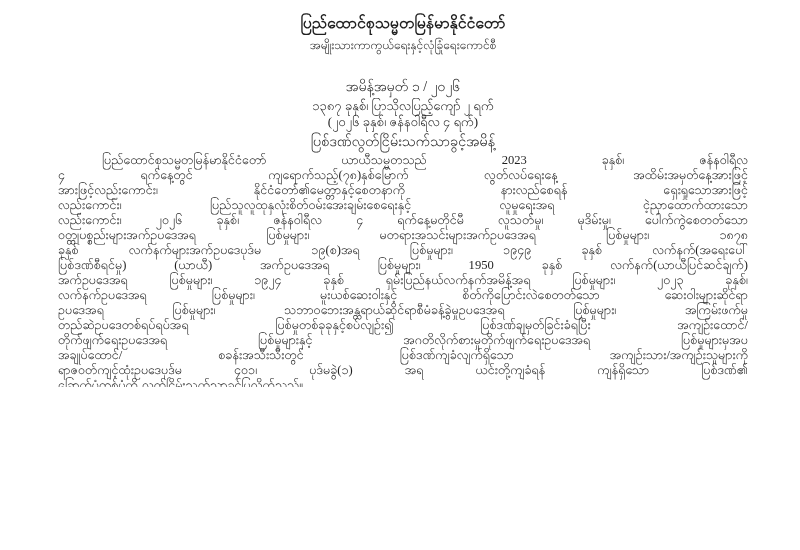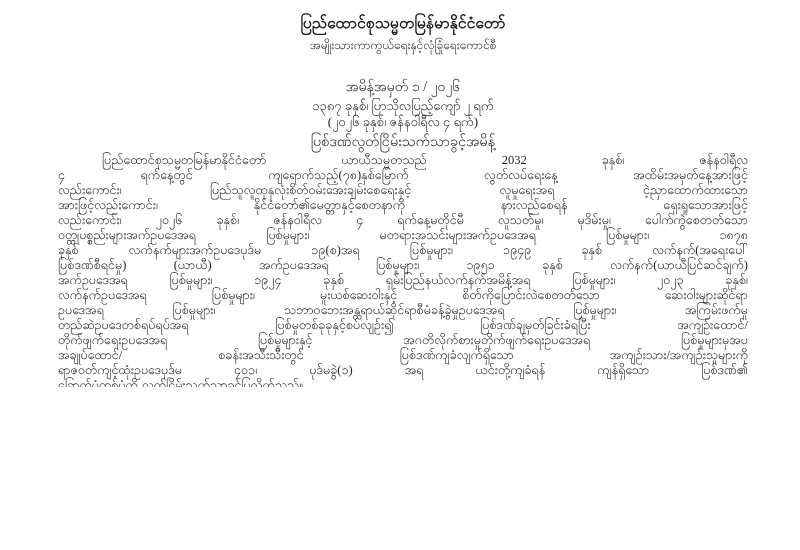--- a/index.html
+++ b/index.html
@@ -90,28 +90,28 @@
   <div class="header">
     <div class="h-state">ပြည်ထောင်စုသမ္မတမြန်မာနိုင်ငံတော်</div>
     <div class="h-council">အမျိုးသားကာကွယ်ရေးနှင့်လုံခြုံရေးကောင်စီ</div>
     <div class="h-order">အမိန့်အမှတ် ၁ / ၂၀၂၆</div>
     <div class="h-date">၁၃၈၇ ခုနှစ်၊ ပြာသိုလပြည့်ကျော် ၂ ရက်</div>
     <div class="h-date">(၂၀၂၆ ခုနှစ်၊ ဇန်နဝါရီလ ၄ ရက်)</div>
     <div class="h-title">ပြစ်ဒဏ်လွတ်ငြိမ်းသက်သာခွင့်အမိန့်</div>
   </div>
 
   <div class="body-block">
-    <div class="body-line first-line">ပြည်ထောင်စုသမ္မတမြန်မာနိုင်ငံတော် ယာယီသမ္မတသည် 2032 ခုနှစ်၊ ဇန်နဝါရီလ</div>
+    <div class="body-line first-line">ပြည်ထောင်စုသမ္မတမြန်မာနိုင်ငံတော် ယာယီသမ္မတသည် 2023 ခုနှစ်၊ ဇန်နဝါရီလ</div>
     <div class="body-line">၄ ရက်နေ့တွင် ကျရောက်သည့်(၇၈)နှစ်မြောက် လွတ်လပ်ရေးနေ့ အထိမ်းအမှတ်နေ့အားဖြင့်</div>
+    <div class="body-line">အားဖြင့်လည်းကောင်း၊ နိုင်ငံတော်၏မေတ္တာနှင့်စေတနာကို နားလည်စေရန် ရှေးရှုသောအားဖြင့်</div>
     <div class="body-line">လည်းကောင်း၊ ပြည်သူလူထုနှလုံးစိတ်ဝမ်းအေးချမ်းစေရေးနှင့် လူမှုရေးအရ ငဲ့ညှာထောက်ထားသော</div>
-    <div class="body-line">အားဖြင့်လည်းကောင်း၊ နိုင်ငံတော်၏မေတ္တာနှင့်စေတနာကို နားလည်စေရန် ရှေးရှုသောအားဖြင့်</div>
     <div class="body-line">လည်းကောင်း၊ ၂၀၂၆ ခုနှစ်၊ ဇန်နဝါရီလ ၄ ရက်နေ့မတိုင်မီ လူသတ်မှု၊ မုဒိမ်းမှု၊ ပေါက်ကွဲစေတတ်သော</div>
     <div class="body-line">ဝတ္ထုပစ္စည်းများအက်ဥပဒေအရ ပြစ်မှုများ၊ မတရားအသင်းများအက်ဥပဒေအရ ပြစ်မှုများ၊ ၁၈၇၈</div>
     <div class="body-line">ခုနှစ် လက်နက်များအက်ဥပဒေပုဒ်မ ၁၉(စ)အရ ပြစ်မှုများ၊ ၁၉၄၉ ခုနှစ် လက်နက်(အရေးပေါ်</div>
-    <div class="body-line">ပြစ်ဒဏ်စီရင်မှု) (ယာယီ) အက်ဥပဒေအရ ပြစ်မှုများ၊ ၁၉၅၁ ခုနှစ် လက်နက်(ယာယီပြင်ဆင်ချက်)</div>
+    <div class="body-line">ပြစ်ဒဏ်စီရင်မှု) (ယာယီ) အက်ဥပဒေအရ ပြစ်မှုများ၊ 1950 ခုနှစ် လက်နက်(ယာယီပြင်ဆင်ချက်)</div>
     <div class="body-line">အက်ဥပဒေအရ ပြစ်မှုများ၊ ၁၉၂၄ ခုနှစ် ရှမ်းပြည်နယ်လက်နက်အမိန့်အရ ပြစ်မှုများ၊ ၂၀၂၃ ခုနှစ်၊</div>
     <div class="body-line">လက်နက်ဥပဒေအရ ပြစ်မှုများ၊ မူးယစ်ဆေးဝါးနှင့် စိတ်ကိုပြောင်းလဲစေတတ်သော ဆေးဝါးများဆိုင်ရာ</div>
     <div class="body-line">ဥပဒေအရ ပြစ်မှုများ၊ သဘာဝဘေးအန္တရာယ်ဆိုင်ရာစီမံခန့်ခွဲမှုဥပဒေအရ ပြစ်မှုများ၊ အကြမ်းဖက်မှု</div>
     <div class="body-line">တည်ဆဲဥပဒေတစ်ရပ်ရပ်အရ ပြစ်မှုတစ်ခုခုနှင့်စပ်လျဉ်း၍ ပြစ်ဒဏ်ချမှတ်ခြင်းခံရပြီး အကျဉ်းထောင်/</div>
     <div class="body-line">တိုက်ဖျက်ရေးဥပဒေအရ ပြစ်မှုများနှင့် အဂတိလိုက်စားမှုတိုက်ဖျက်ရေးဥပဒေအရ ပြစ်မှုများမှအပ</div>
     <div class="body-line">အချုပ်ထောင်/ စခန်းအသီးသီးတွင် ပြစ်ဒဏ်ကျခံလျက်ရှိသော အကျဉ်းသား/အကျဉ်းသူများကို</div>
     <div class="body-line">ရာဇဝတ်ကျင့်ထုံးဥပဒေပုဒ်မ ၄၀၁၊ ပုဒ်မခွဲ(၁) အရ ယင်းတို့ကျခံရန် ကျန်ရှိသော ပြစ်ဒဏ်၏</div>
     <div class="body-line last-line">ခြောက်ပုံတစ်ပုံကို လွတ်ငြိမ်းသက်သာခွင့်ပြုလိုက်သည်။</div>
   </div>
 

